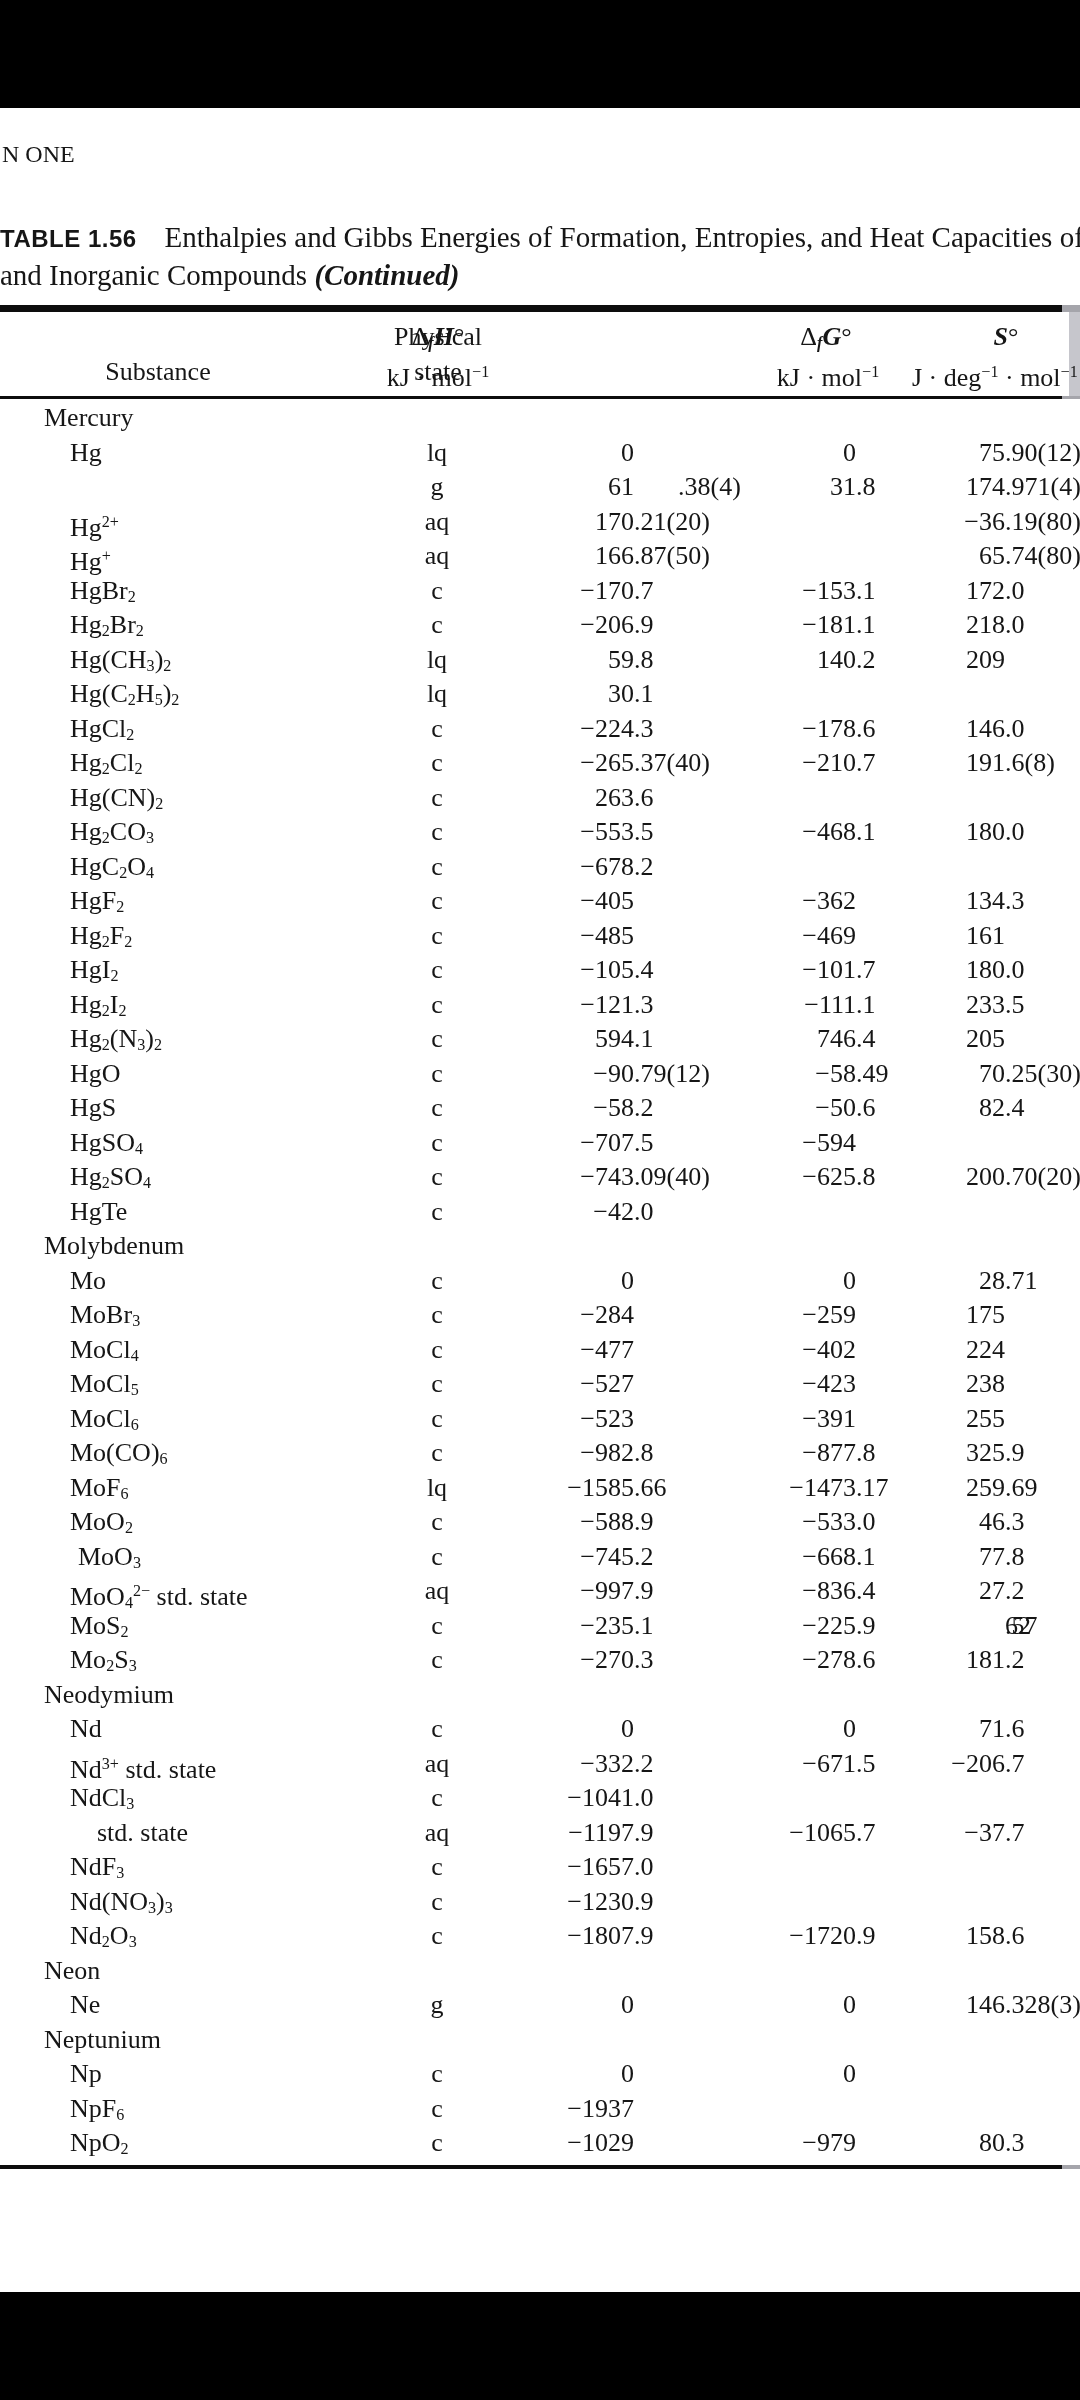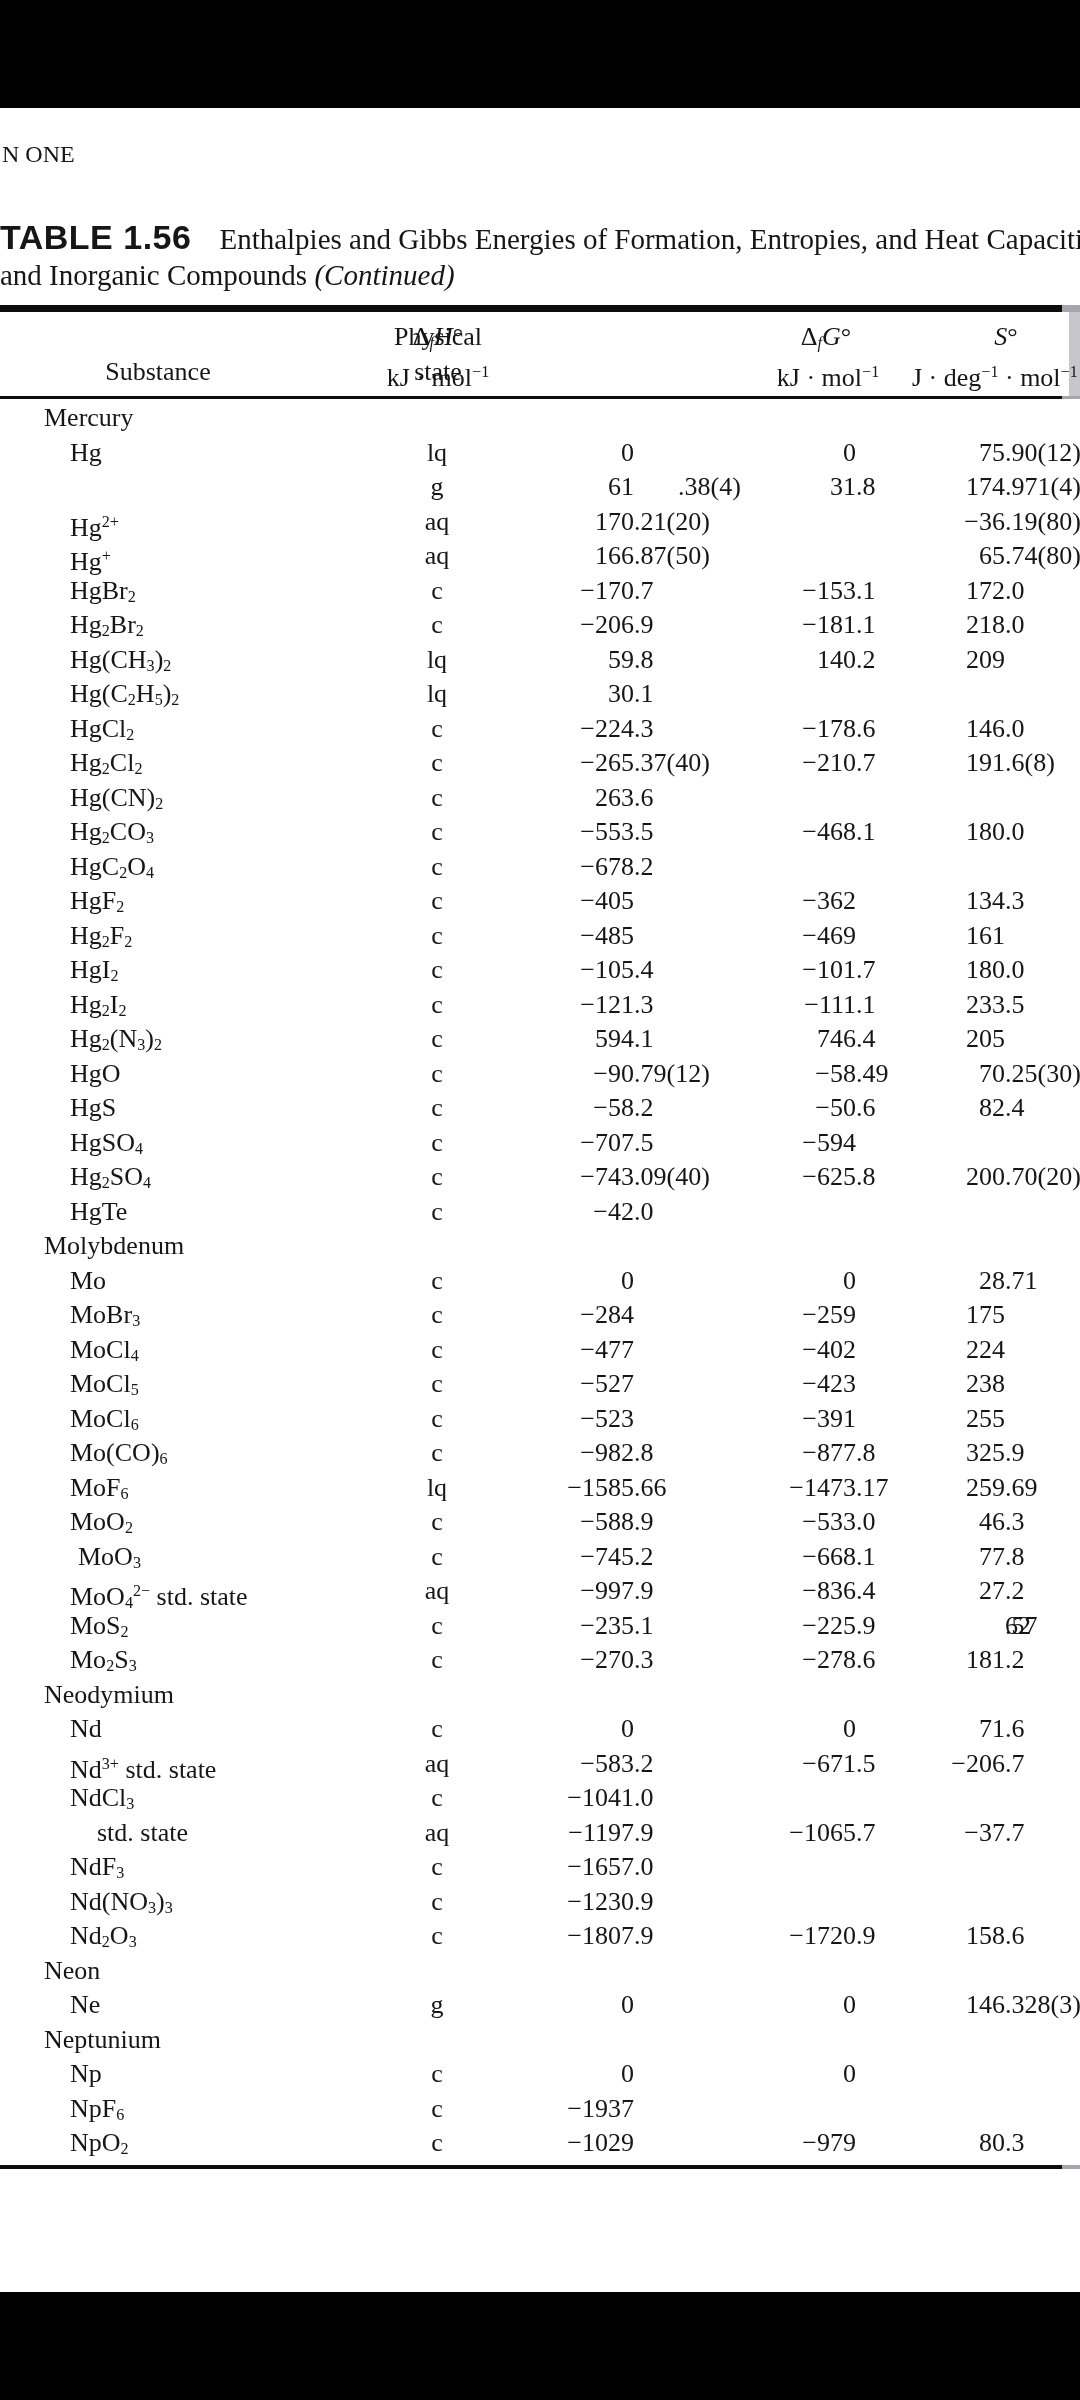--- a/index.html
+++ b/index.html
@@ -5,35 +5,35 @@
   html,body{margin:0;padding:0;}
   body{
     width:1080px;height:2400px;position:relative;overflow:hidden;background:#ffffff;
     font-family:"Liberation Serif","DejaVu Serif",serif;color:#161616;
   }
   .bar{position:absolute;left:0;width:1080px;background:#000;}
   .bar.top{top:0;height:108px;}
   .bar.bottom{top:2292px;height:108px;}
   .running-head{position:absolute;left:2px;top:142px;font-size:24px;line-height:24px;white-space:nowrap;}
   .title-l1{position:absolute;left:0;top:220px;white-space:nowrap;font-size:29px;line-height:34px;}
-  .title-l1 .tnum{font-family:"Liberation Sans","DejaVu Sans",sans-serif;font-weight:700;font-size:34px;margin-right:28px;letter-spacing:.5px;}
+  .title-l1 .tnum{font-family:"Liberation Sans","DejaVu Sans",sans-serif;font-weight:700;font-size:24px;margin-right:28px;letter-spacing:.5px;}
   .title-l2{position:absolute;left:0;top:258px;white-space:nowrap;font-size:29px;line-height:34px;}
   .rule{position:absolute;background:#0d0d0d;}
   .rule-tail{position:absolute;background:#a5a5ab;}
   .edge-strip{position:absolute;left:1069px;top:312px;width:11px;height:86px;background:#c6c6cc;}
   .hdr{position:absolute;font-size:26px;line-height:30px;text-align:center;white-space:nowrap;}
   .hdr.leftal{text-align:left;}
   .row{position:absolute;left:0;width:1080px;height:35px;font-size:26px;line-height:34px;white-space:nowrap;}
   .cell{position:absolute;top:0;white-space:nowrap;}
   .state{width:70px;text-align:center;}
   .numL{text-align:right;}
   .numR{text-align:left;}
   .sb{font-size:62%;vertical-align:-0.18em;}
   .sp{font-size:62%;vertical-align:0.55em;}
-  em{font-style:italic;}
+  em{font-style:italic;font-weight:bold;}
 </style>
 </head>
 <body>
 
 <div class="bar top"></div>
 
 <div class="running-head">N ONE</div>
 
 <div class="title-l1">
   <span class="tnum">TABLE 1.56</span><span>Enthalpies and Gibbs Energies of Formation, Entropies, and Heat Capacities of</span>
@@ -378,21 +378,21 @@
       <div class="cell" style="left: 70px;">Nd</div>
       <div class="cell state" style="left: 402px;">c</div>
       <div class="cell numL" style="left: 430px; width: 204px;">0</div>
       <div class="cell numL" style="left: 690px; width: 166px;">0</div>
       <div class="cell numL" style="left: 860px; width: 145px;">71</div>
       <div class="cell numR" style="left: 1005px;">.6</div>
     </div>
     <div class="row" style="top: 1746.5px;">
       <div class="cell" style="left: 70px;">Nd<span class="sp">3+</span> std. state</div>
       <div class="cell state" style="left: 402px;">aq</div>
-      <div class="cell numL" style="left: 430px; width: 204px;">−583</div>
+      <div class="cell numL" style="left: 430px; width: 204px;">−332</div>
       <div class="cell numR" style="left: 634px;">.2</div>
       <div class="cell numL" style="left: 690px; width: 166px;">−671</div>
       <div class="cell numR" style="left: 856px;">.5</div>
       <div class="cell numL" style="left: 860px; width: 145px;">−206</div>
       <div class="cell numR" style="left: 1005px;">.7</div>
     </div>
     <div class="row" style="top: 1781px;">
       <div class="cell" style="left: 70px;">NdCl<span class="sb">3</span></div>
       <div class="cell state" style="left: 402px;">c</div>
       <div class="cell numL" style="left: 430px; width: 204px;">−1041</div>

